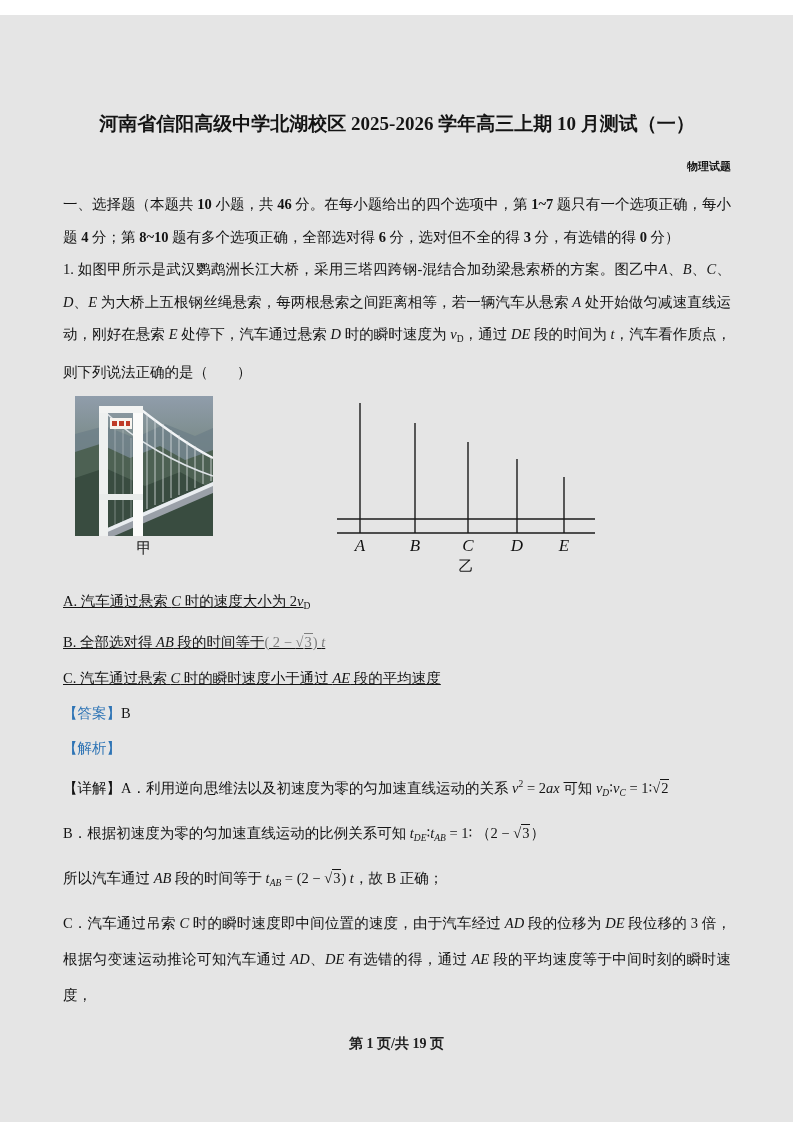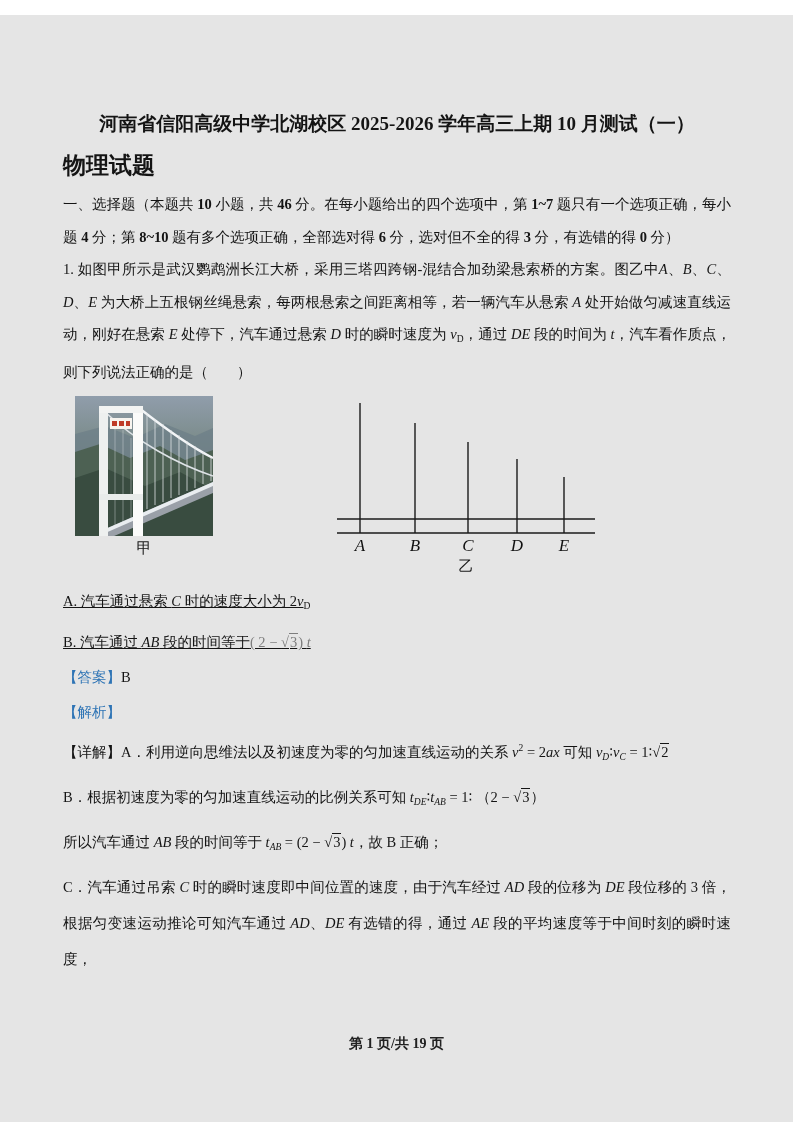--- a/index.html
+++ b/index.html
@@ -5,21 +5,21 @@
   html,body { margin:0; padding:0; background:#ffffff; }
   .page {
     position:relative; width:793px; height:1122px; margin:15px auto;
     background:#e5e5e5; overflow:hidden;
     font-family:"Liberation Serif","DejaVu Serif",serif;
     color:#141414;
   }
   .content { position:absolute; left:63px; top:95px; width:668px; }
 
   .title1 { font-size:19px; font-weight:700; text-align:center; line-height:28px; }
-  .title2 { font-size:23px; font-weight:700; text-align:left; line-height:26px; margin-top:15px; }
+  .title2 { font-size:11px; font-weight:700; text-align:right; line-height:26px; margin-top:15px; }
 
   .para { font-size:14.5px; line-height:32.5px; text-align:justify; }
   .intro { margin-top:9px; }
 
   .figure-row { display:flex; align-items:flex-start; margin-top:8px; margin-left:12px; }
   .photo-col  { width:138px; }
   .photo-frame{ display:block; width:138px; height:140px; }
   .fig-caption{ font-size:15px; line-height:20px; text-align:center; margin-top:2px; }
   .diagram-col{ margin-left:124px; text-align:center; }
   .diagram-svg{ display:block; width:258px; height:158px; }
@@ -125,21 +125,22 @@
             <text x="180" y="155" text-anchor="middle" font-size="17" font-style="italic" font-family="&quot;Liberation Serif&quot;,&quot;DejaVu Serif&quot;,serif" fill="#111">D</text>
             <line x1="227" y1="81" x2="227" y2="137" stroke="#1a1a1a" stroke-width="1.4"></line>
             <text x="227" y="155" text-anchor="middle" font-size="17" font-style="italic" font-family="&quot;Liberation Serif&quot;,&quot;DejaVu Serif&quot;,serif" fill="#111">E</text>
           </svg>
         <div class="fig-caption">乙</div>
       </div>
     </div>
 
     <div class="options">
       <div class="option"><span>A. 汽车通过悬索 </span><span class="i">C</span><span> 时的速度大小为 2</span><span class="i">v</span><span class="sub">D</span></div>
-      <div class="option"><span>B. 汽车通过 </span><span class="i">AB</span><span> 段的时间等于</span><span class="c-gray">( 2 − </span><span class="sqrt c-gray">√<span class="rad">3</span></span><span class="c-gray">)  </span><span class="i c-gray">t</span></div>
+      <div class="option"><span>B. 全部选对得 </span><span class="i">AB</span><span> 段的时间等于</span><span class="c-gray">( 2 − </span><span class="sqrt c-gray">√<span class="rad">3</span></span><span class="c-gray">)  </span><span class="i c-gray">t</span></div>
+      <div class="option"><span>C. 汽车通过悬索 </span><span class="i">C</span><span> 时的瞬时速度小于通过 </span><span class="i">AE</span><span> 段的平均速度</span></div>
     </div>
 
     <div class="ans-line"><span class="c-blue">【答案】</span><span>B</span></div>
     <div class="ans-line"><span class="c-blue">【解析】</span></div>
 
     <div>
       <div class="detail-para"><span>【详解】A．利用逆向思维法以及初速度为零的匀加速直线运动的关系 </span><span class="i">v</span><span class="sup">2</span><span> = 2</span><span class="i">ax</span><span> 可知  </span><span class="i">v</span><span class="i sub">D</span><span>∶</span><span class="i">v</span><span class="i sub">C</span><span> = 1∶</span><span class="sqrt">√<span class="rad">2</span></span></div>
       <div class="detail-para"><span>B．根据初速度为零的匀加速直线运动的比例关系可知  </span><span class="i">t</span><span class="i sub">DE</span><span>∶</span><span class="i">t</span><span class="i sub">AB</span><span> = 1∶ （2 − </span><span class="sqrt">√<span class="rad">3</span></span><span>）</span></div>
       <div class="detail-para"><span>所以汽车通过 </span><span class="i">AB</span><span> 段的时间等于  </span><span class="i">t</span><span class="i sub">AB</span><span> = (2 − </span><span class="sqrt">√<span class="rad">3</span></span><span>)  </span><span class="i">t</span><span>，故 B 正确；</span></div>
       <div class="detail-para"><span>C．汽车通过吊索 </span><span class="i">C</span><span> 时的瞬时速度即中间位置的速度，由于汽车经过 </span><span class="i">AD</span><span> 段的位移为 </span><span class="i">DE</span><span> 段位移的 3 倍，根据匀变速运动推论可知汽车通过 </span><span class="i">AD</span><span>、</span><span class="i">DE</span><span> 有选错的得，通过 </span><span class="i">AE</span><span> 段的平均速度等于中间时刻的瞬时速度，</span></div>

